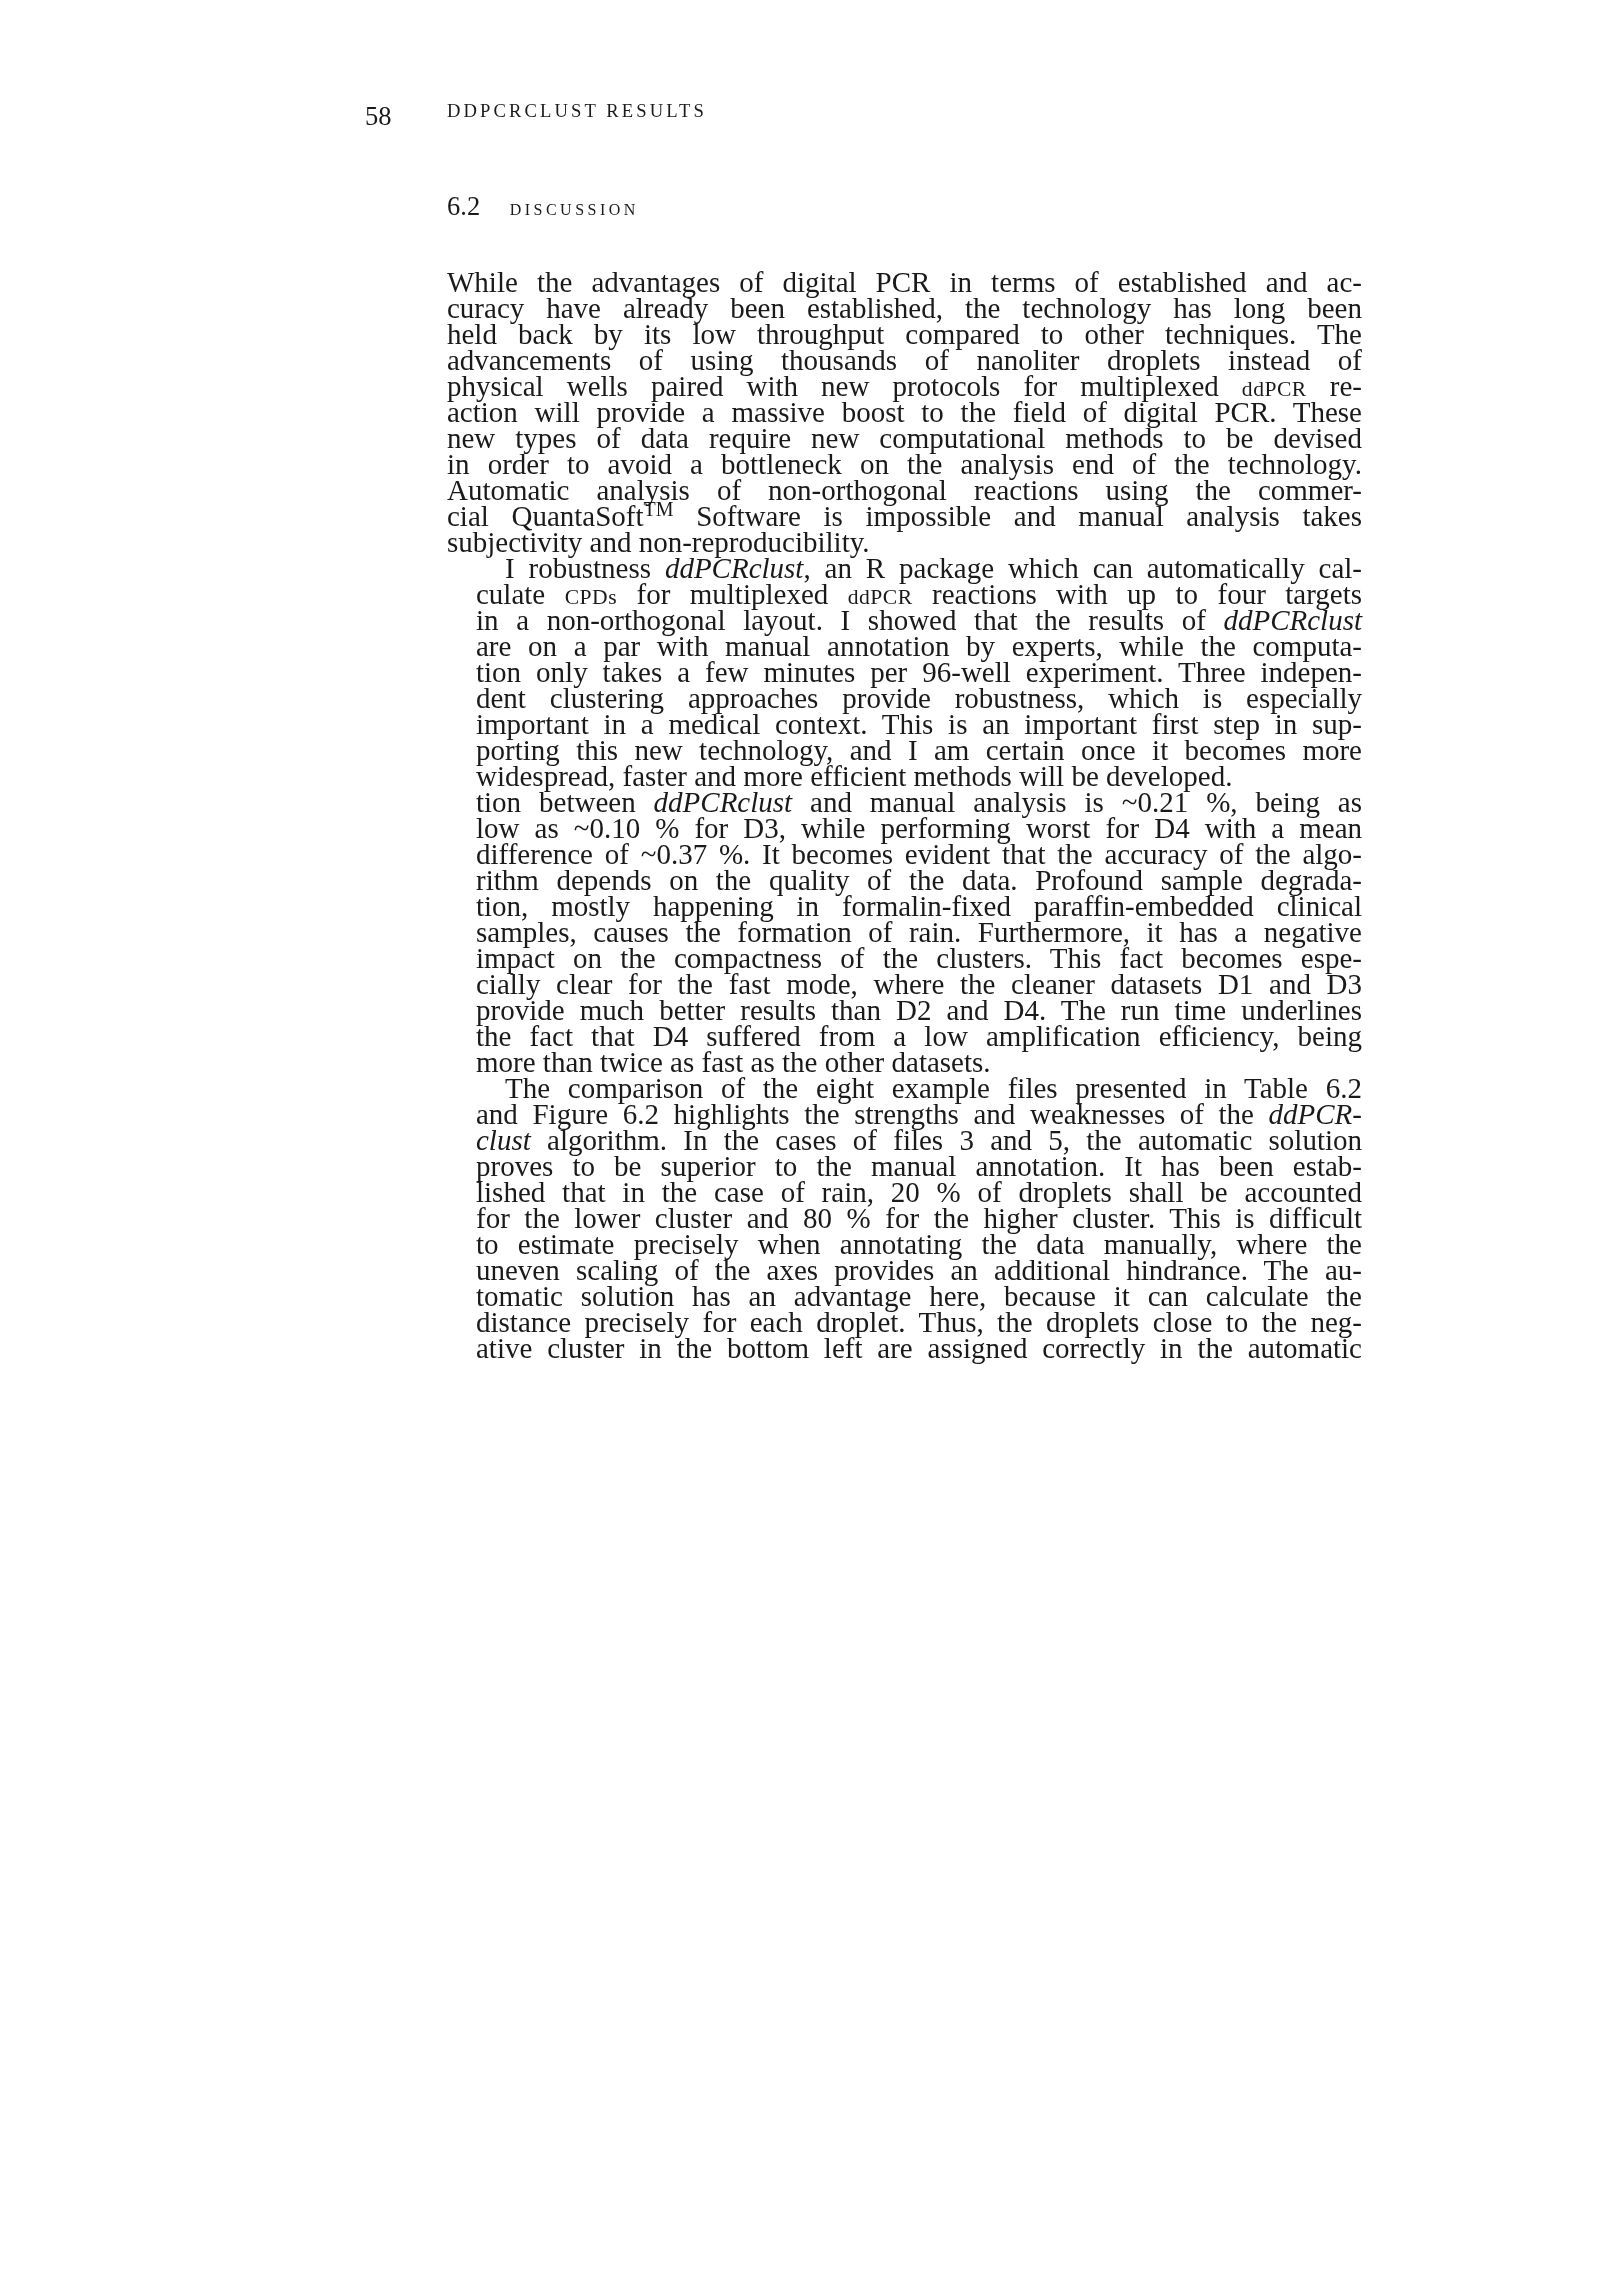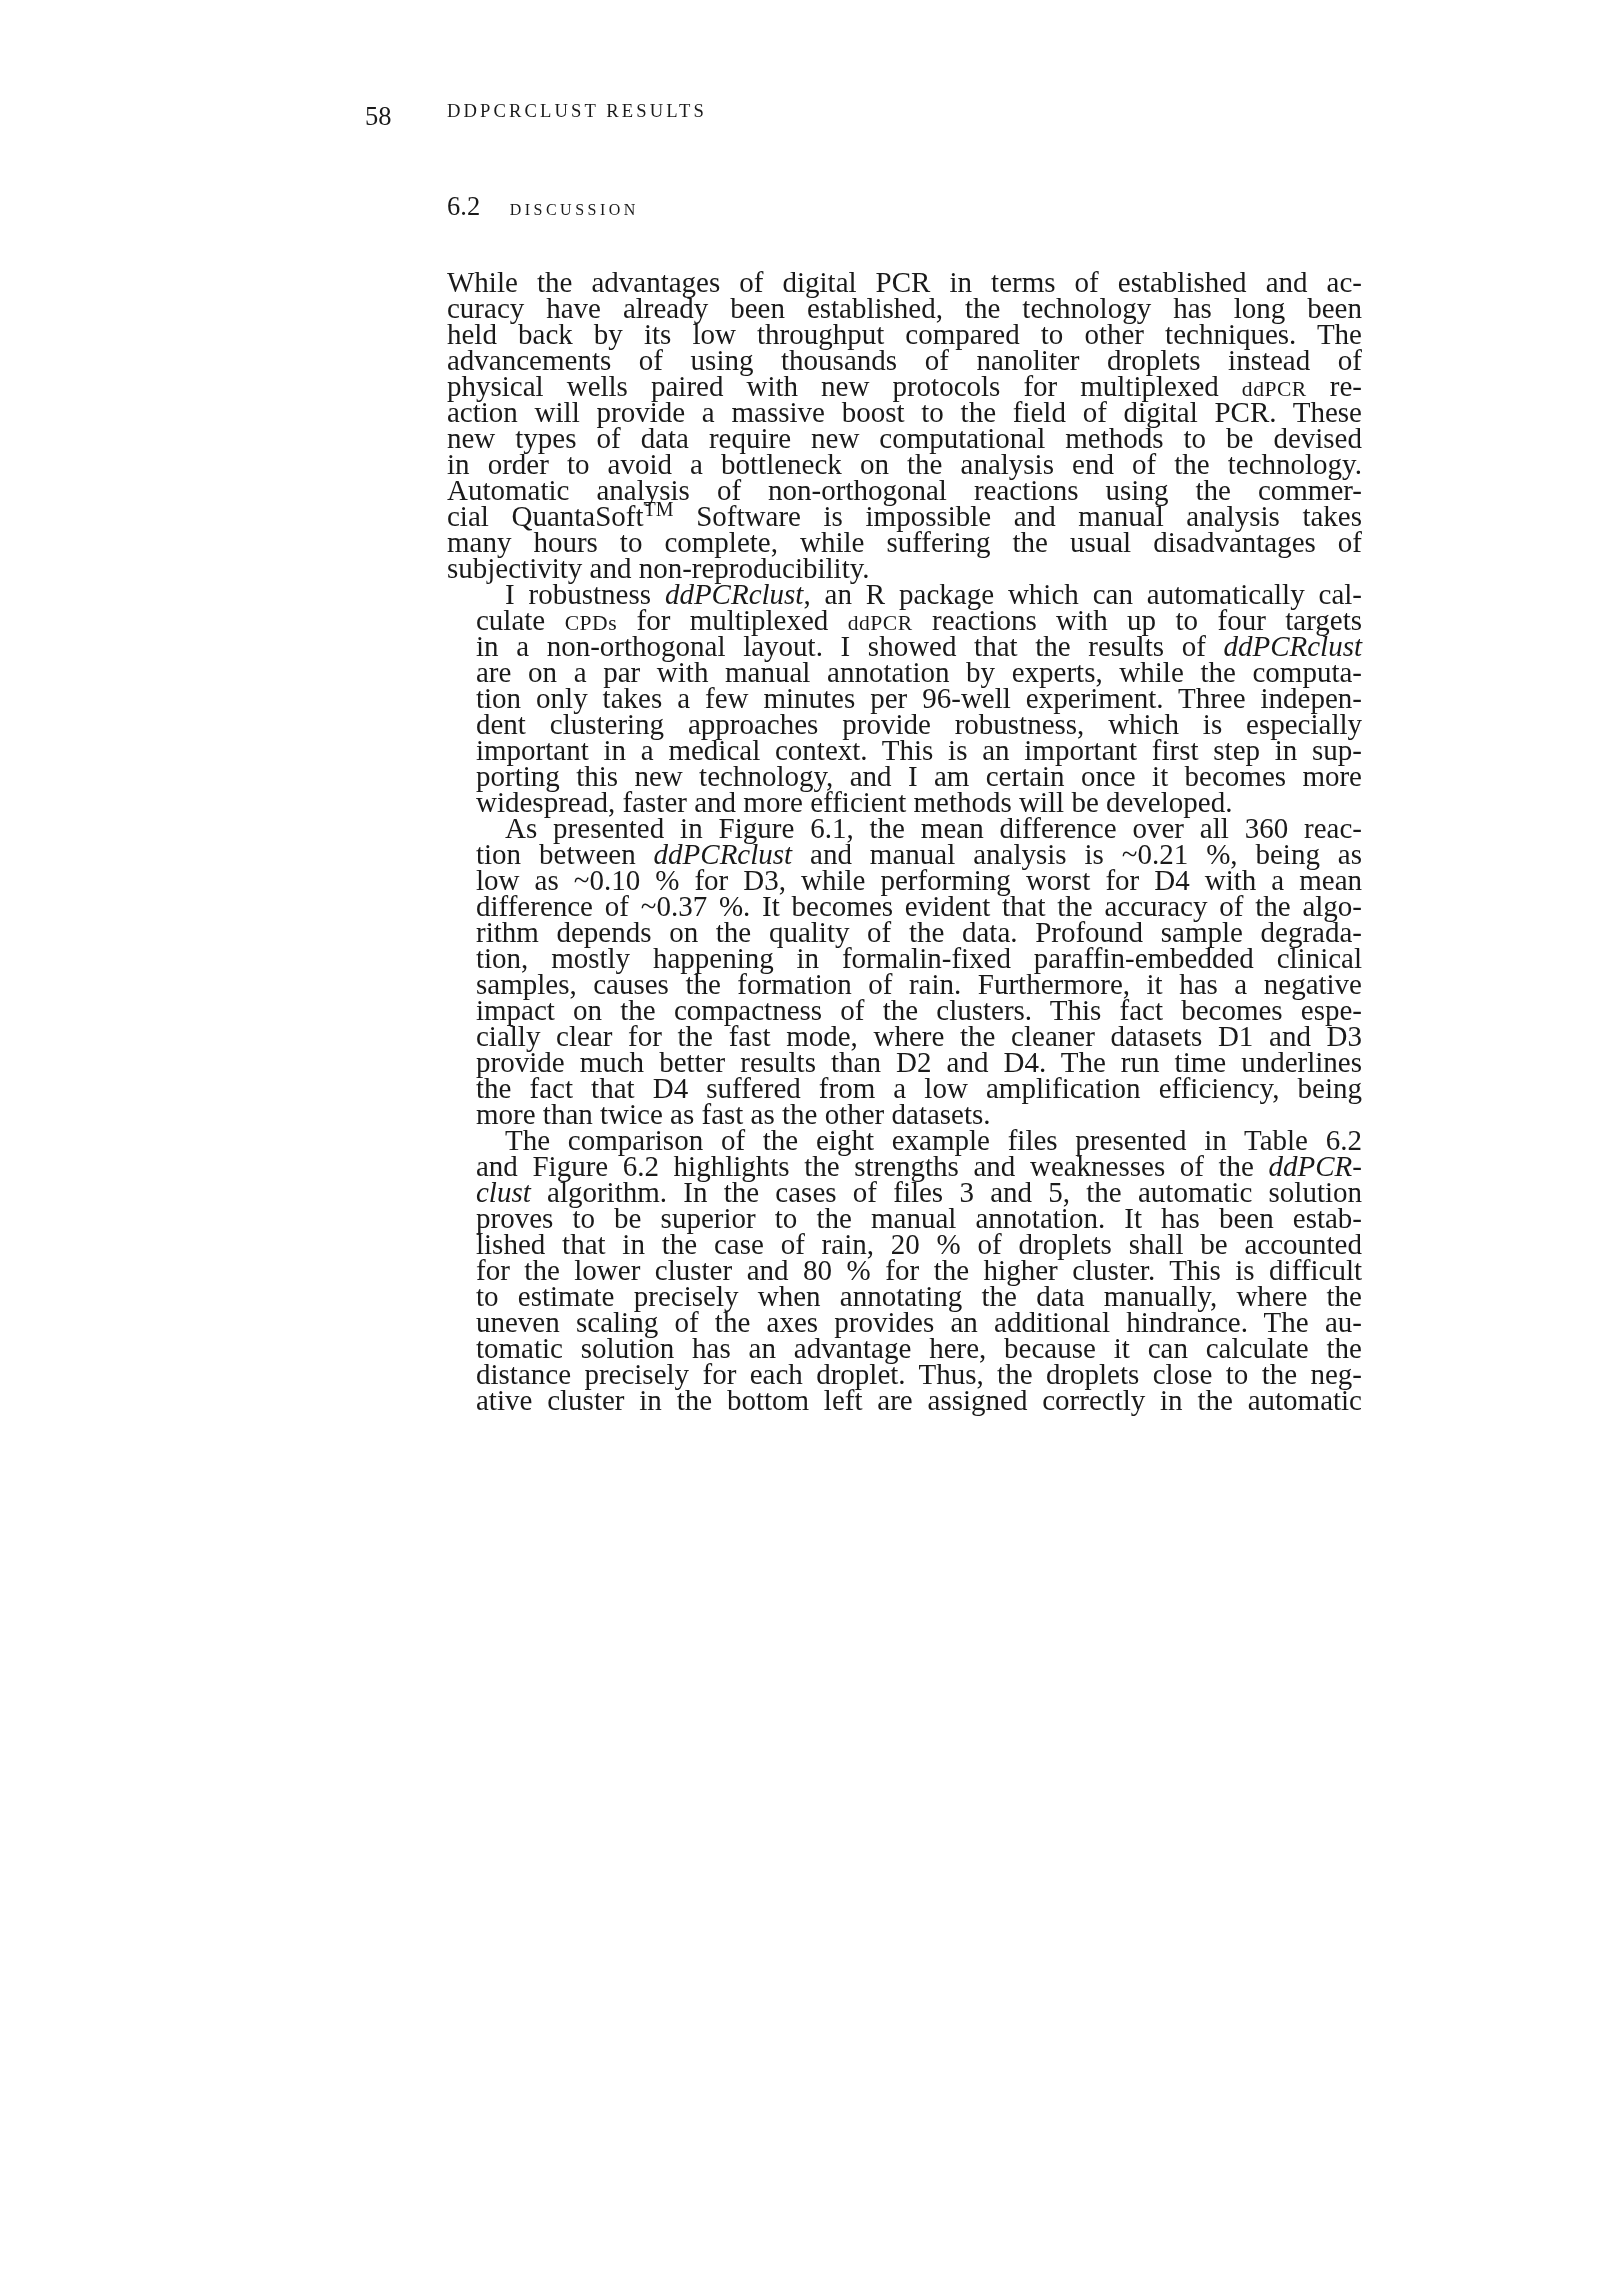--- a/index.html
+++ b/index.html
@@ -103,36 +103,34 @@
       <span class="line"><span>While the advantages of digital PCR in terms of established and ac-</span></span>
       <span class="line"><span>curacy have already been established, the technology has long been</span></span>
       <span class="line"><span>held back by its low throughput compared to other techniques. The</span></span>
       <span class="line"><span>advancements of using thousands of nanoliter droplets instead of</span></span>
       <span class="line"><span>physical wells paired with new protocols for multiplexed </span><span class="sc">ddPCR</span><span> re-</span></span>
       <span class="line"><span>action will provide a massive boost to the field of digital PCR. These</span></span>
       <span class="line"><span>new types of data require new computational methods to be devised</span></span>
       <span class="line"><span>in order to avoid a bottleneck on the analysis end of the technology.</span></span>
       <span class="line"><span>Automatic analysis of non-orthogonal reactions using the commer-</span></span>
       <span class="line"><span>cial QuantaSoft</span><sup>TM</sup><span> Software is impossible and manual analysis takes</span></span>
-      <span class="line"><span>many hours to complete, while suffering the usual disadvantages of</span></span>
       <span class="line last"><span>subjectivity and non-reproducibility.</span></span>
     </div>
     <div class="para">
       <span class="line indent"><span>I robustness </span><span class="it">ddPCRclust</span><span>, an R package which can automatically cal-</span></span>
       <span class="line"><span>culate </span><span class="sc">CPDs</span><span> for multiplexed </span><span class="sc">ddPCR</span><span> reactions with up to four targets</span></span>
       <span class="line"><span>in a non-orthogonal layout. I showed that the results of </span><span class="it">ddPCRclust</span></span>
       <span class="line"><span>are on a par with manual annotation by experts, while the computa-</span></span>
       <span class="line"><span>tion only takes a few minutes per 96-well experiment. Three indepen-</span></span>
       <span class="line"><span>dent clustering approaches provide robustness, which is especially</span></span>
       <span class="line"><span>important in a medical context. This is an important first step in sup-</span></span>
       <span class="line"><span>porting this new technology, and I am certain once it becomes more</span></span>
       <span class="line last"><span>widespread, faster and more efficient methods will be developed.</span></span>
     </div>
     <div class="para">
-      <span class="line indent"><span>As presented in Figure 6.1, the mean difference over all 360 reac-</span></span>
       <span class="line"><span>tion between </span><span class="it">ddPCRclust</span><span> and manual analysis is ~0.21 %, being as</span></span>
       <span class="line"><span>low as ~0.10 % for D3, while performing worst for D4 with a mean</span></span>
       <span class="line"><span>difference of ~0.37 %. It becomes evident that the accuracy of the algo-</span></span>
       <span class="line"><span>rithm depends on the quality of the data. Profound sample degrada-</span></span>
       <span class="line"><span>tion, mostly happening in formalin-fixed paraffin-embedded clinical</span></span>
       <span class="line"><span>samples, causes the formation of rain. Furthermore, it has a negative</span></span>
       <span class="line"><span>impact on the compactness of the clusters. This fact becomes espe-</span></span>
       <span class="line"><span>cially clear for the fast mode, where the cleaner datasets D1 and D3</span></span>
       <span class="line"><span>provide much better results than D2 and D4. The run time underlines</span></span>
       <span class="line"><span>the fact that D4 suffered from a low amplification efficiency, being</span></span>

